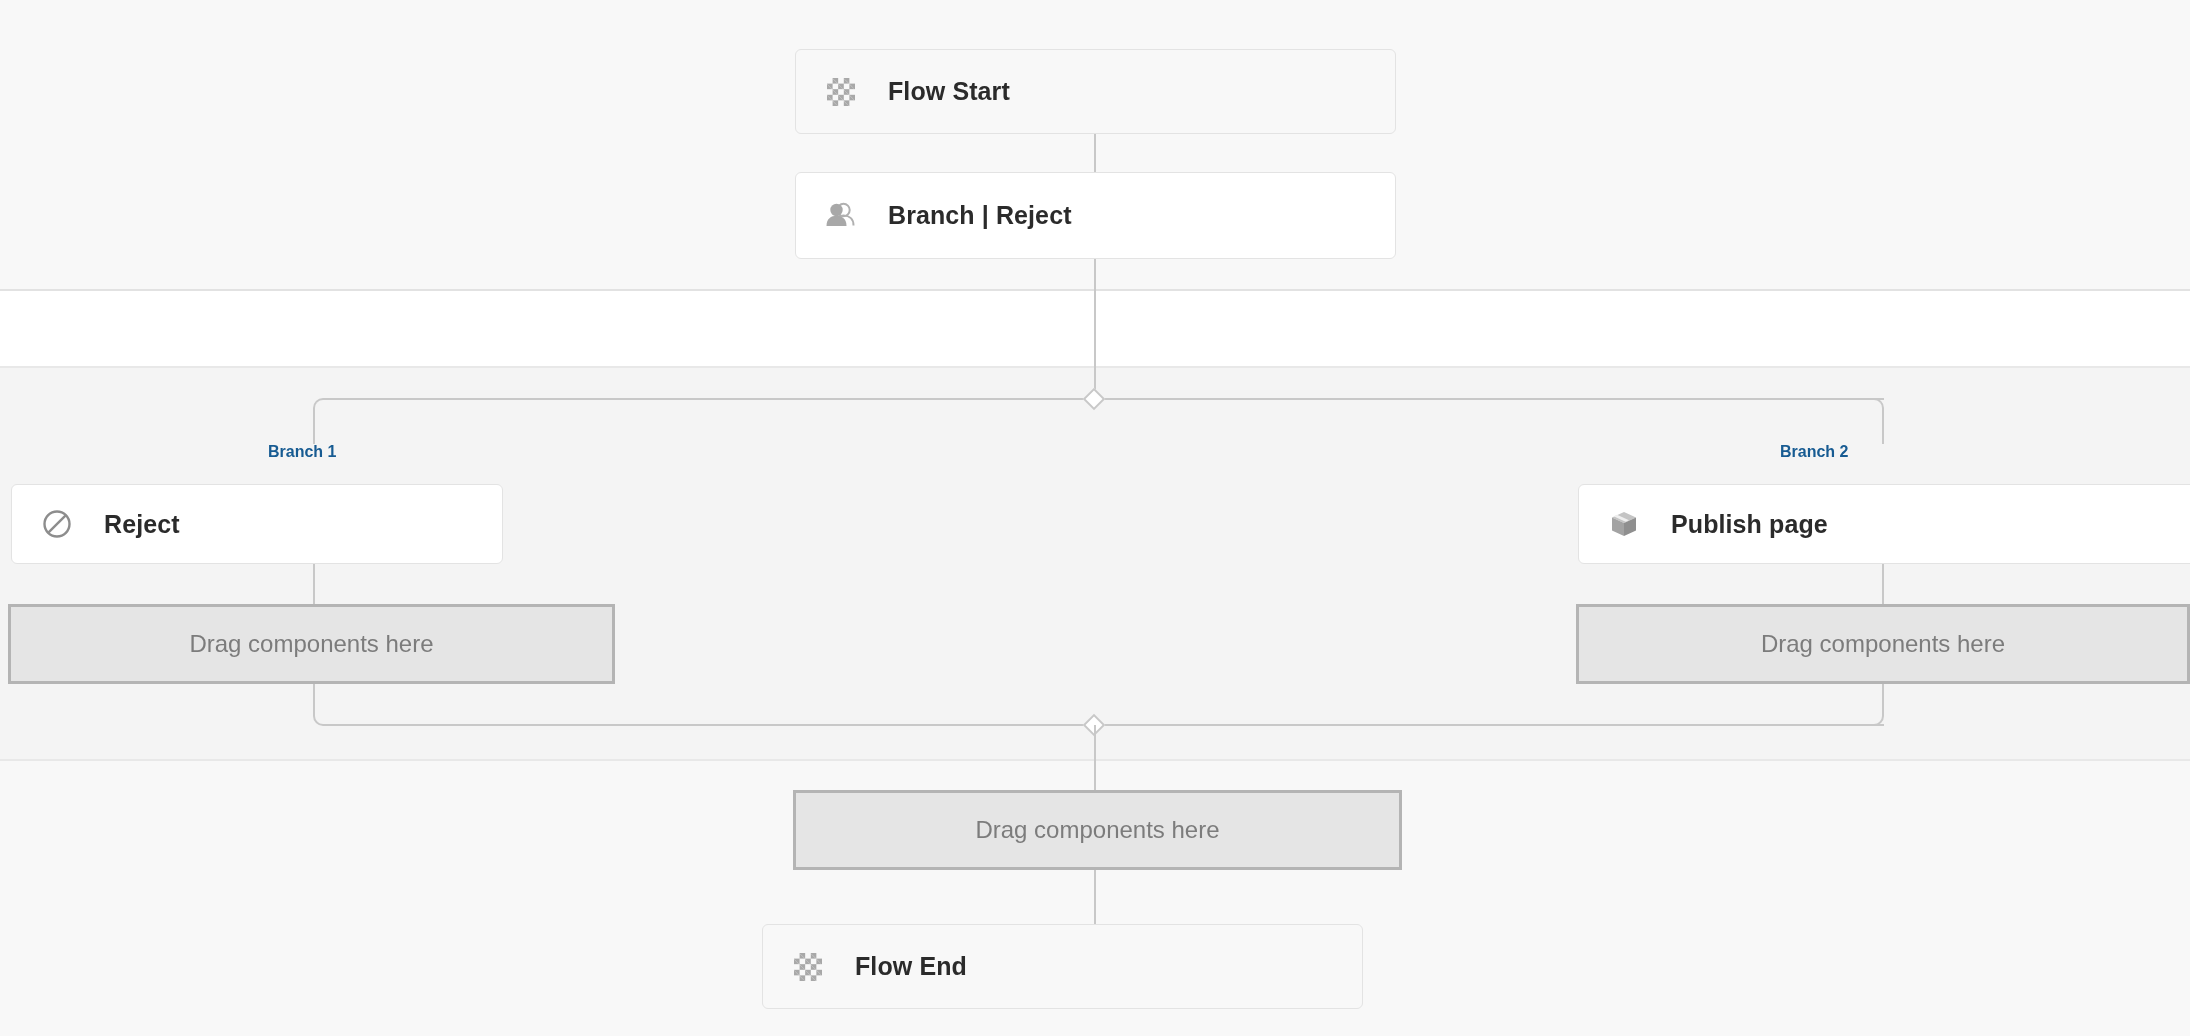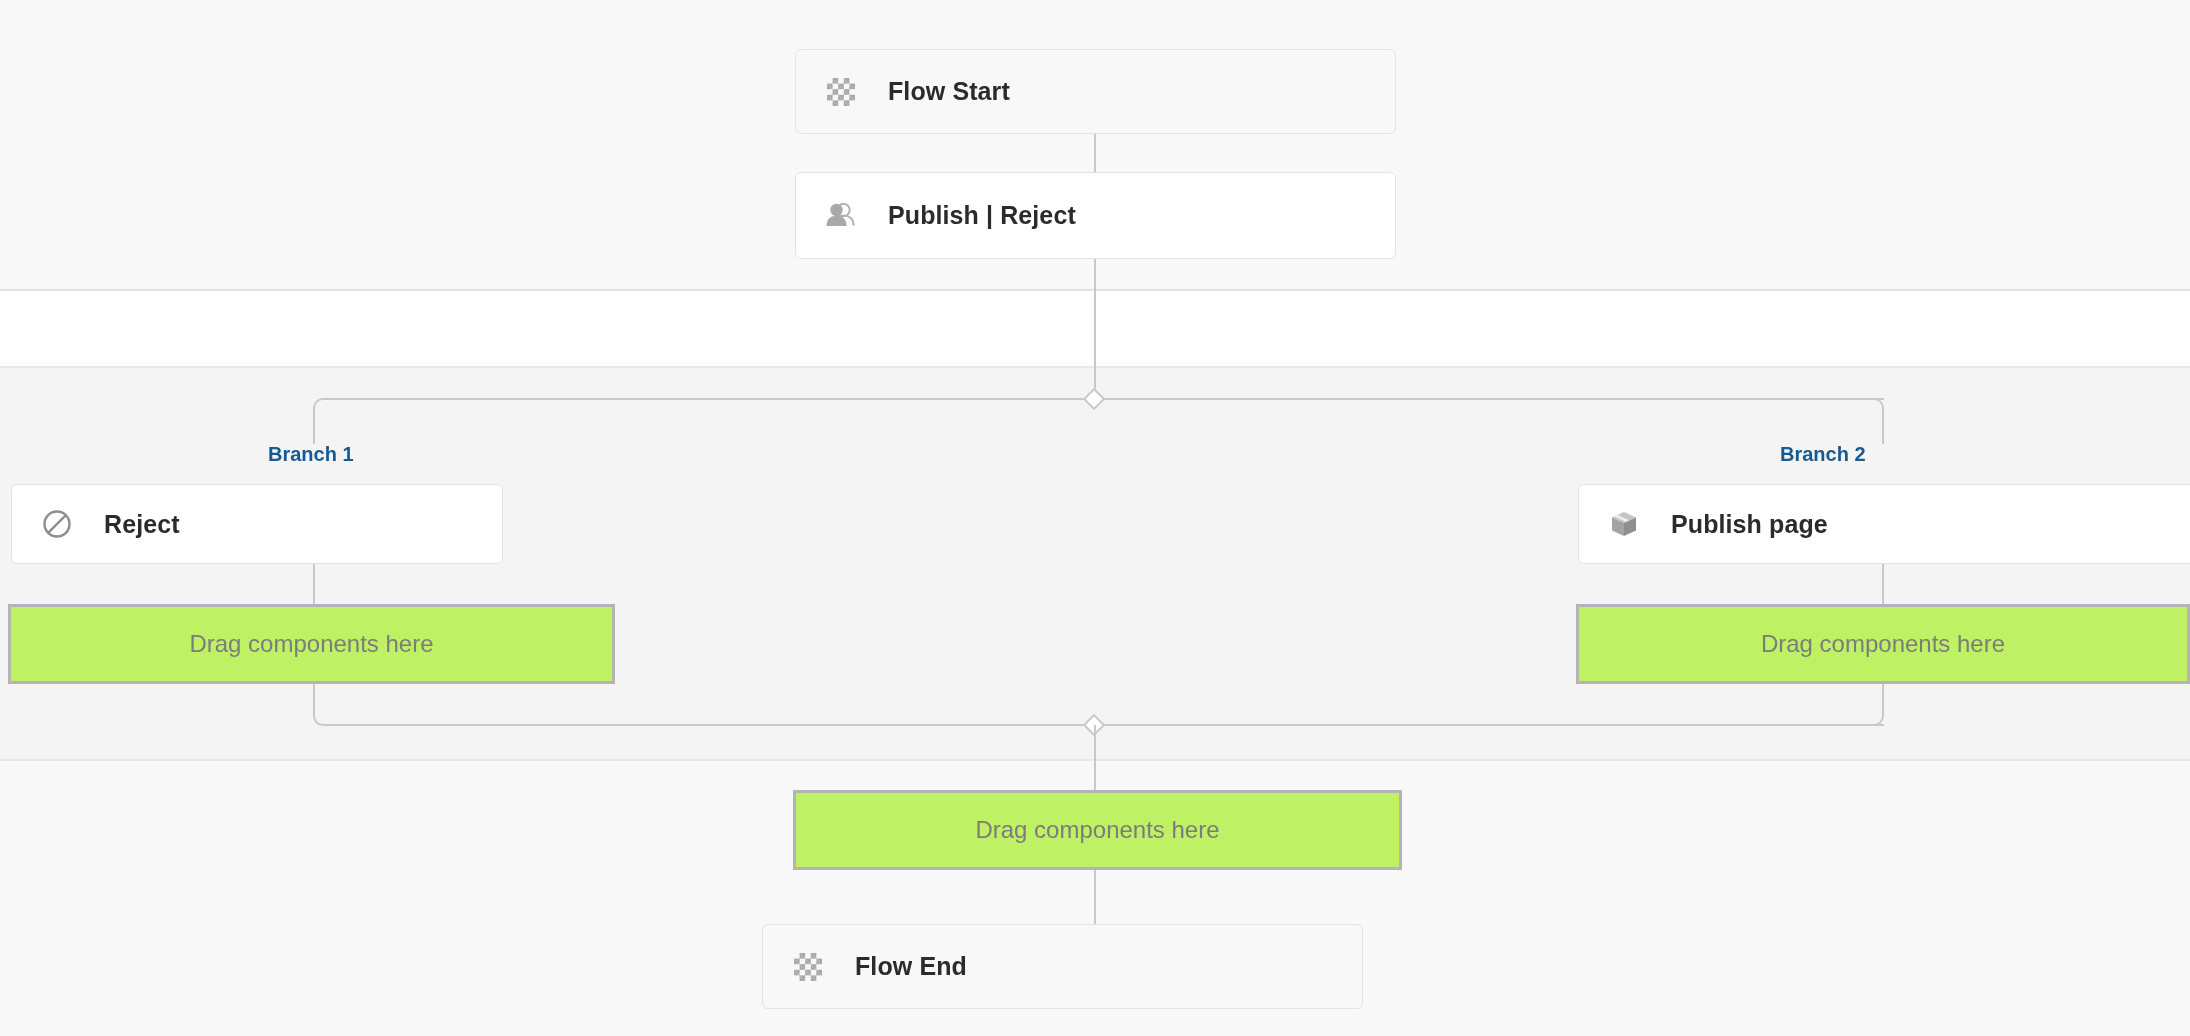--- a/index.html
+++ b/index.html
@@ -116,33 +116,33 @@
     background-size: 11.2px 11.2px;
     background-position: 0 0, 5.6px 5.6px;
   }
 
   
   .dropzone {
     position: absolute;
     display: flex;
     align-items: center;
     justify-content: center;
-    background: #bef264;
+    background: #e5e5e5;
     border: 3px solid #b4b4b4;
   }
   .dropzone-label {
     font-size: 24px;
     color: #7c7c7c;
     font-weight: normal;
   }
 
   
   .branch-label {
     position: absolute;
-    font-size: 20px;
+    font-size: 16px;
     font-weight: bold;
     color: #175b92;
     white-space: nowrap;
   }
   .branch-label.right { }
 </style>
 </head>
 <body>
 
 <div id="canvas">
@@ -228,21 +228,21 @@
 
   <div class="node" style="left:795px; top:172px; width:601px; height:87px;">
     <span class="node-icon">
       <svg width="34" height="32" viewBox="0 0 34 32" aria-hidden="true">
         <circle cx="19.5" cy="10" r="6.2" fill="none" stroke="#b0b0b0" stroke-width="2"></circle>
         <path d="M9.5 25.5 C9.5 18.6 14 15.6 19.5 15.6 C25 15.6 29.5 18.6 29.5 25.5" fill="none" stroke="#b0b0b0" stroke-width="2"></path>
         <circle cx="12.5" cy="10" r="6.2" fill="#a8a8a8"></circle>
         <path d="M2.5 26 C2.5 18.9 7 15.8 12.5 15.8 C18 15.8 22.5 18.9 22.5 26 Z" fill="#a8a8a8"></path>
       </svg>
     </span>
-    <span class="node-label">Publish | Reject</span>
+    <span class="node-label">Branch | Reject</span>
   </div>
 
   <div class="node terminal" style="left:762px; top:924px; width:601px; height:85px;">
     <span class="node-icon">
       <span class="checker"></span>
     </span>
     <span class="node-label">Flow End</span>
   </div>
 
 </div>

